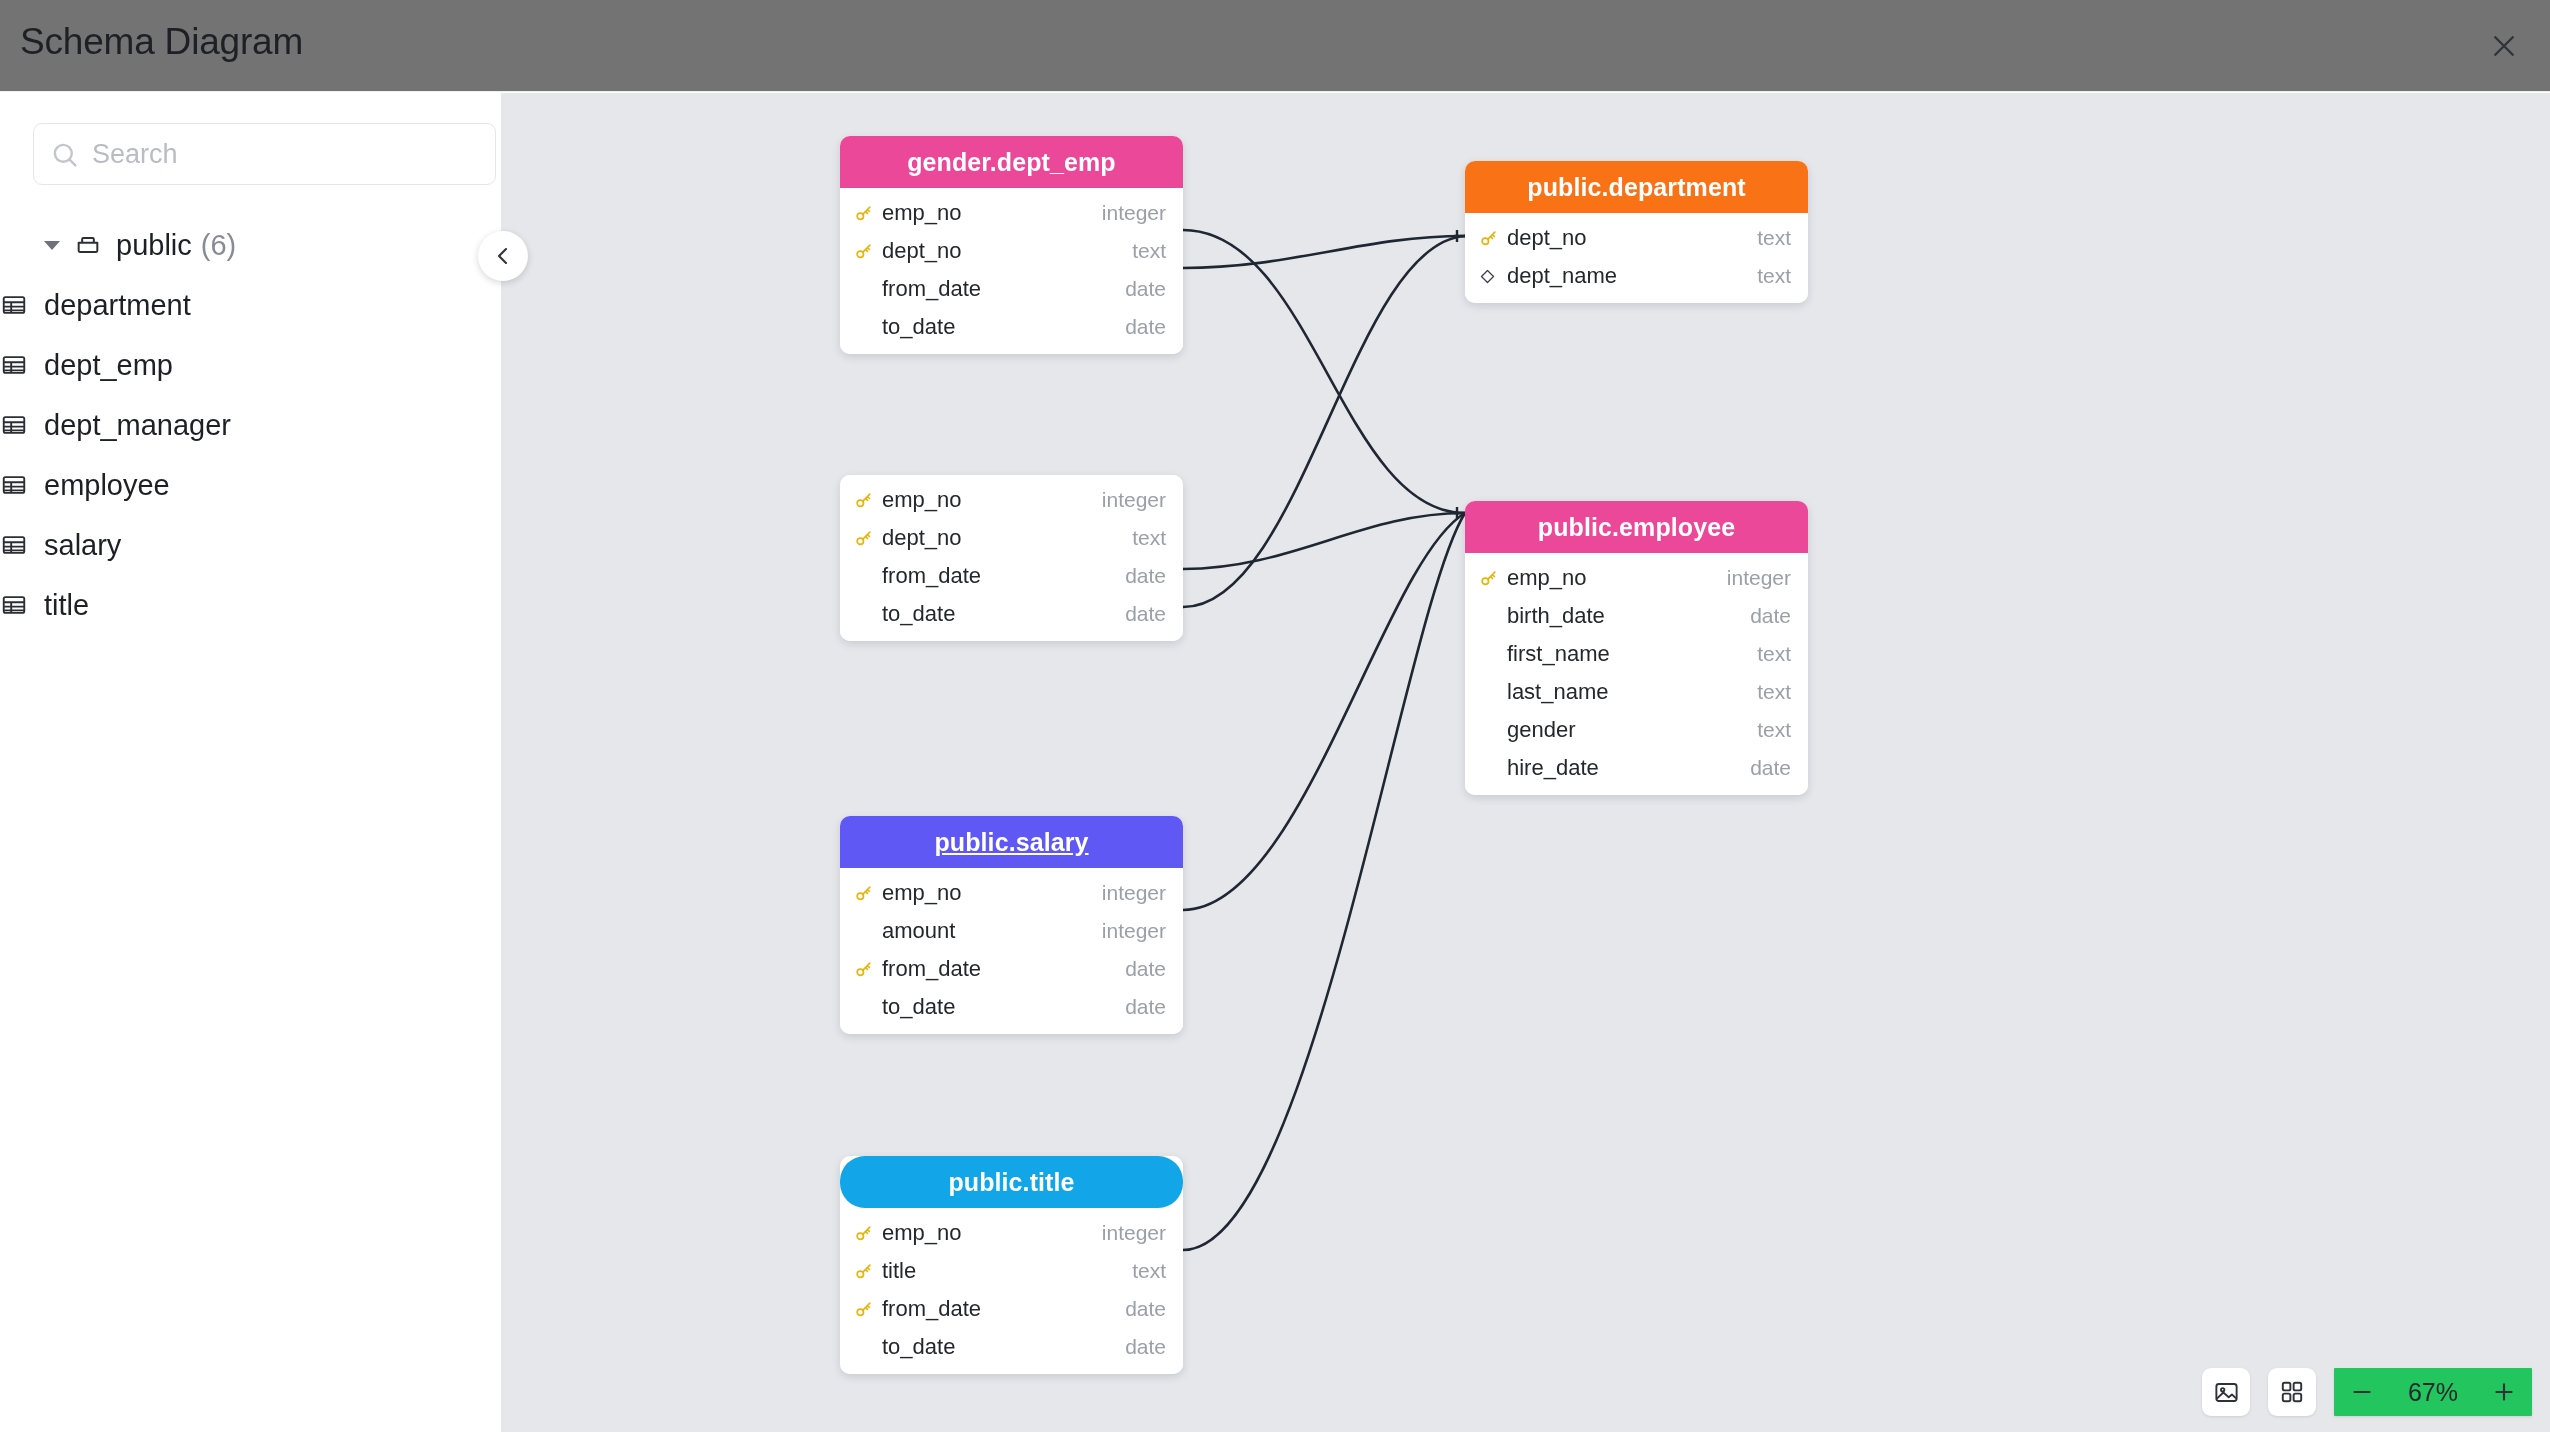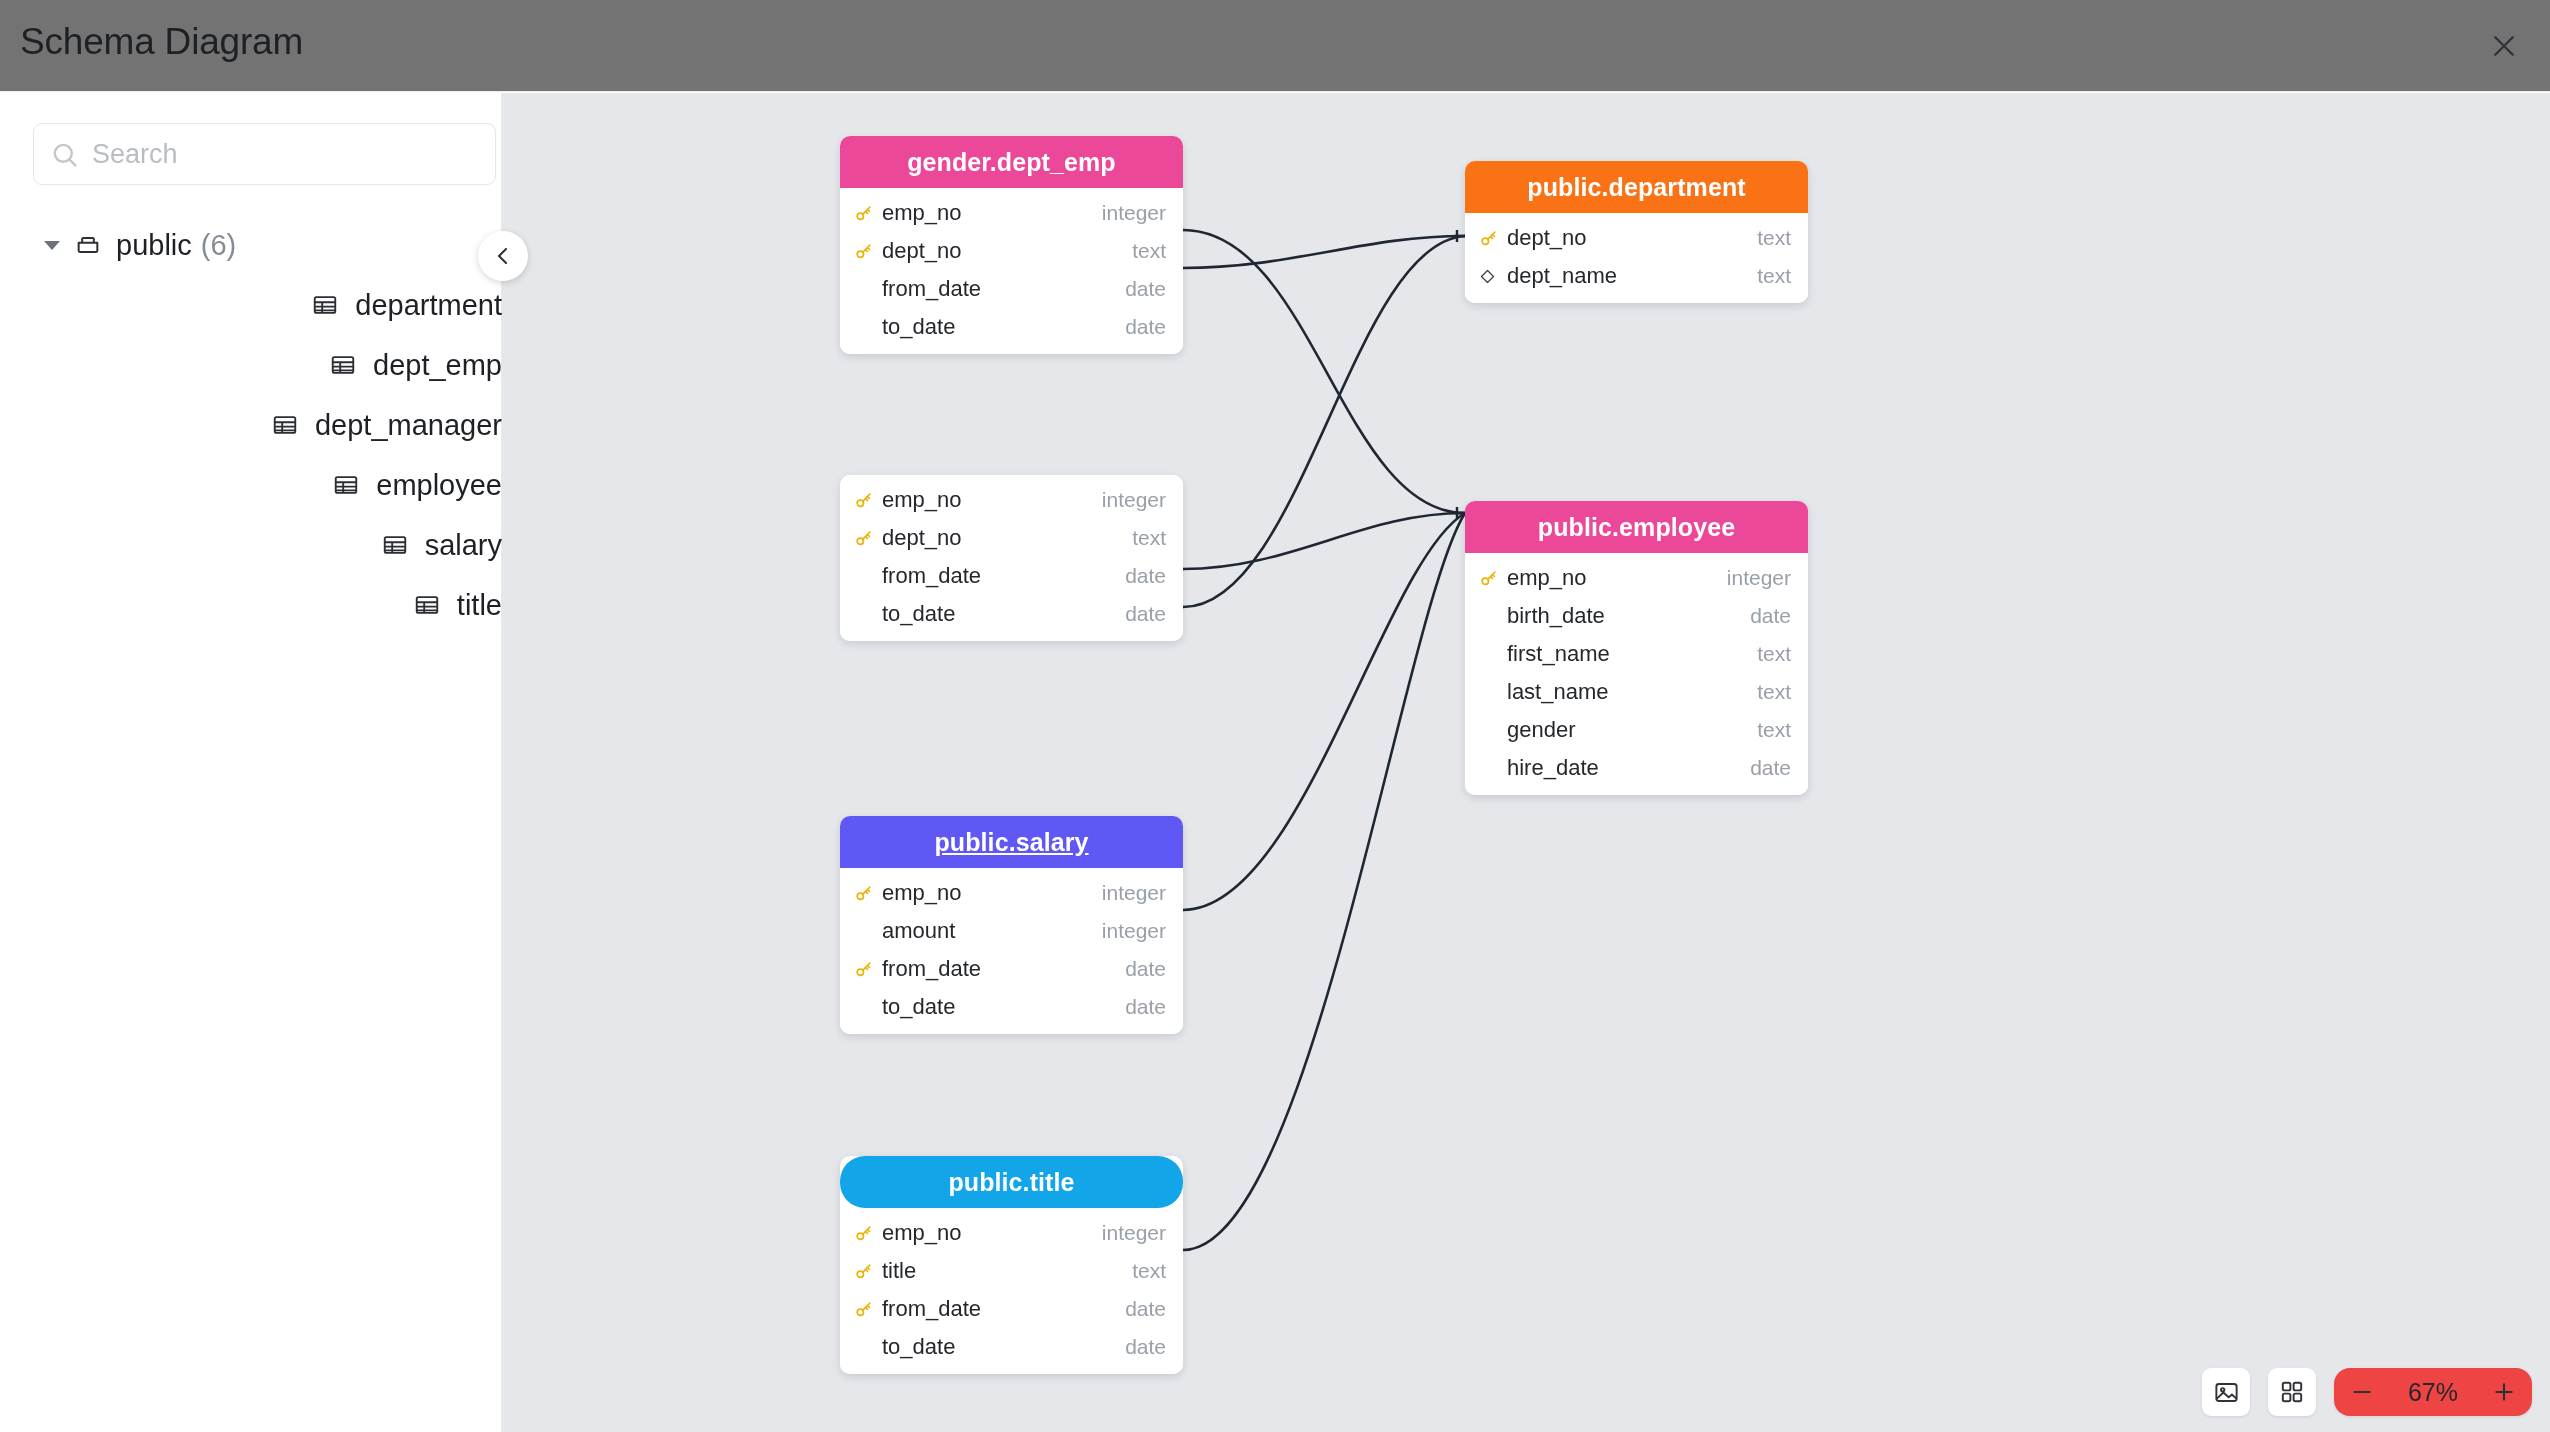--- a/index.html
+++ b/index.html
@@ -66,21 +66,21 @@
     margin-right: 14px;
   }
   .schema-icon { flex:0 0 auto; margin-right: 14px; display:block; }
   .schema-label {
     font-size: 29px; color: #1d2024; font-weight: 400;
   }
   .schema-count { font-size: 29px; color: #868c95; margin-left: 9px; }
 
   .tree-table {
     display: flex; align-items: center;
-    height: 60px; cursor: pointer; justify-content: flex-end;
+    height: 60px; cursor: pointer;
   }
   .table-icon { flex:0 0 auto; margin-right: 16px; display:block; }
   .table-label { font-size: 29px; color: #1d2024; }
 
   
   #collapse-btn {
     position: absolute; left: 478px; top: 231px;
     width: 50px; height: 50px; border-radius: 50%;
     background: #ffffff;
     box-shadow: 0 2px 7px rgba(0,0,0,0.16);
@@ -132,21 +132,21 @@
     display: flex; align-items: center; gap: 18px; z-index: 50;
   }
   .tool-btn {
     width: 48px; height: 48px; border-radius: 9px;
     background: #ffffff; border: none; cursor: pointer;
     display: flex; align-items: center; justify-content: center;
     box-shadow: 0 1px 3px rgba(0,0,0,0.10);
   }
   #zoom-group {
     display: flex; align-items: center;
-    background: #ef4444; border-radius: 16px; height: 48px;
+    background: #22c55e; border-radius: 1px; height: 48px;
     box-shadow: 0 1px 3px rgba(0,0,0,0.10); overflow: hidden;
   }
   .zoom-btn {
     width: 56px; height: 48px; border: none; background: transparent;
     cursor: pointer; display: flex; align-items: center; justify-content: center;
   }
   #zoom-level {
     min-width: 86px; text-align: center;
     font-size: 25px; color: #24282d; cursor: pointer;
     user-select: none;

